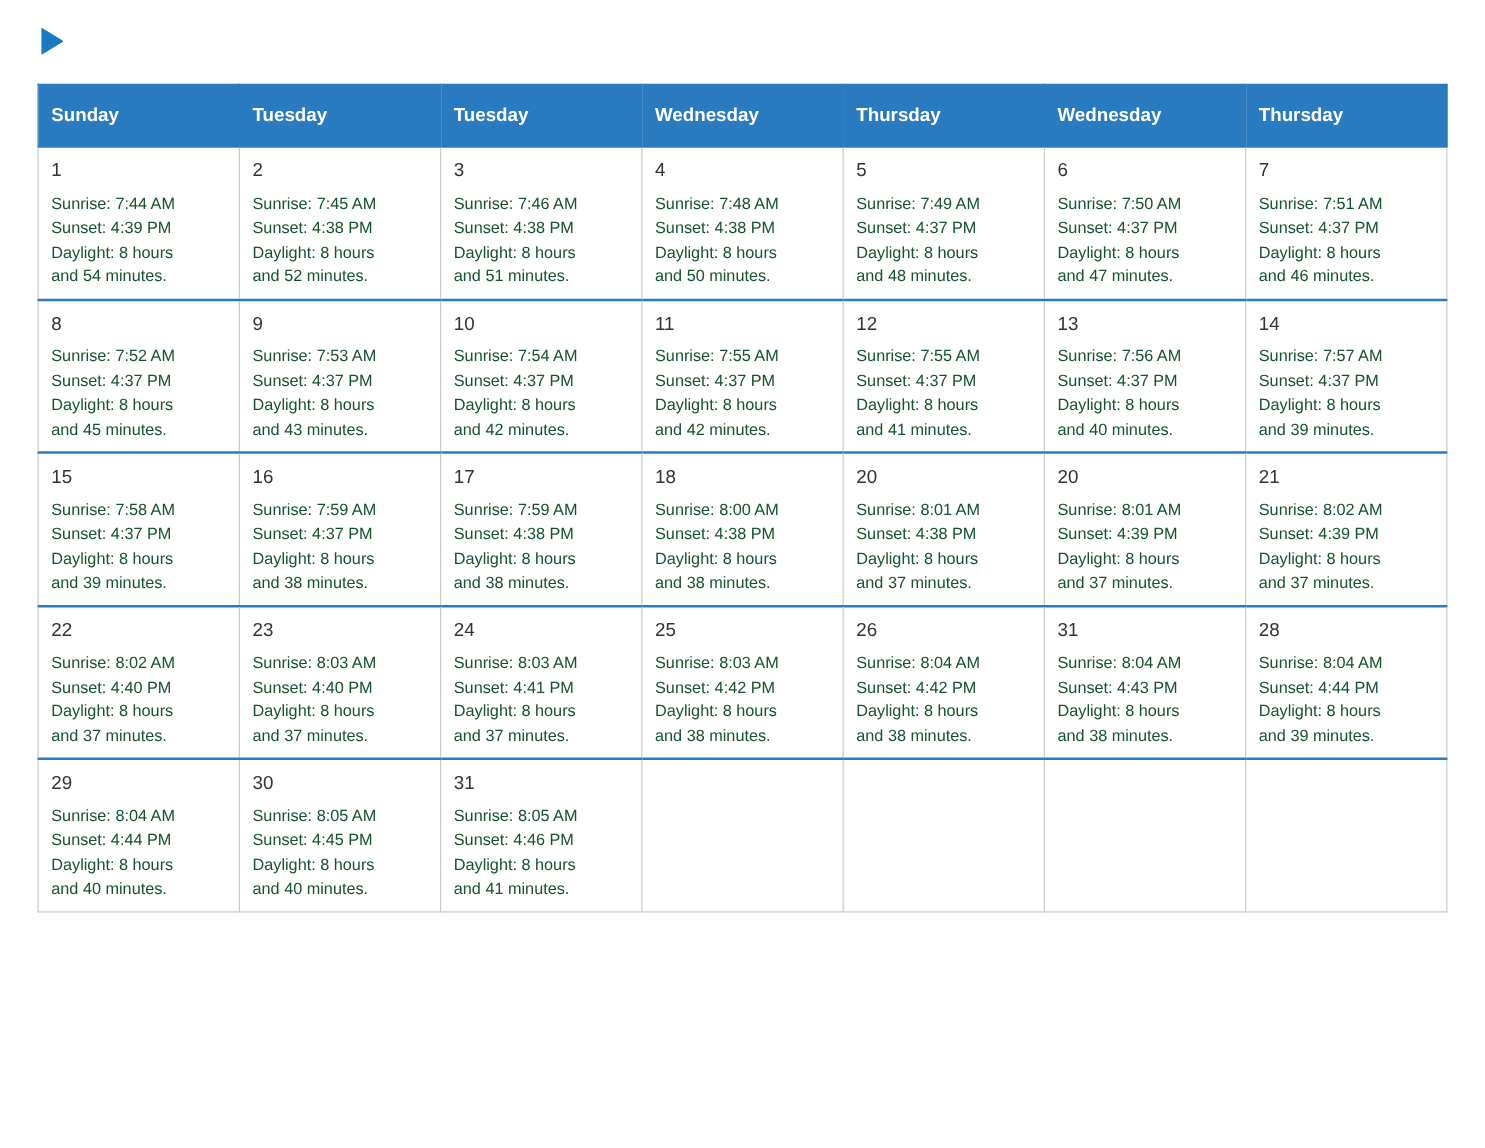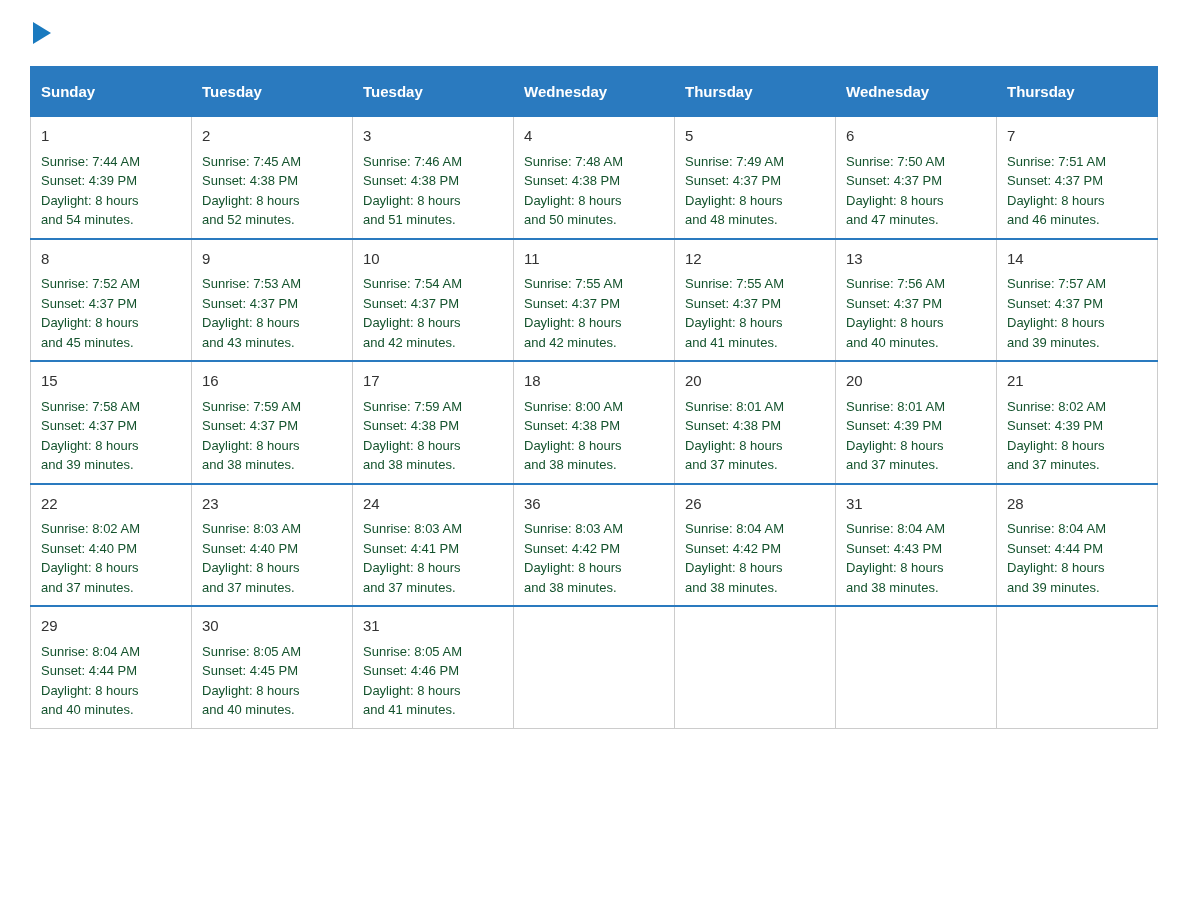--- a/index.html
+++ b/index.html
@@ -224,21 +224,21 @@
         </td>
         <td>
           <span class="day-number">23</span>
           <span class="day-info">Sunrise: 8:03 AM<br>Sunset: 4:40 PM<br>Daylight: 8 hours<br>and 37 minutes.</span>
         </td>
         <td>
           <span class="day-number">24</span>
           <span class="day-info">Sunrise: 8:03 AM<br>Sunset: 4:41 PM<br>Daylight: 8 hours<br>and 37 minutes.</span>
         </td>
         <td>
-          <span class="day-number">36</span>
+          <span class="day-number">25</span>
           <span class="day-info">Sunrise: 8:03 AM<br>Sunset: 4:42 PM<br>Daylight: 8 hours<br>and 38 minutes.</span>
         </td>
         <td>
           <span class="day-number">26</span>
           <span class="day-info">Sunrise: 8:04 AM<br>Sunset: 4:42 PM<br>Daylight: 8 hours<br>and 38 minutes.</span>
         </td>
         <td>
           <span class="day-number">31</span>
           <span class="day-info">Sunrise: 8:04 AM<br>Sunset: 4:43 PM<br>Daylight: 8 hours<br>and 38 minutes.</span>
         </td>

